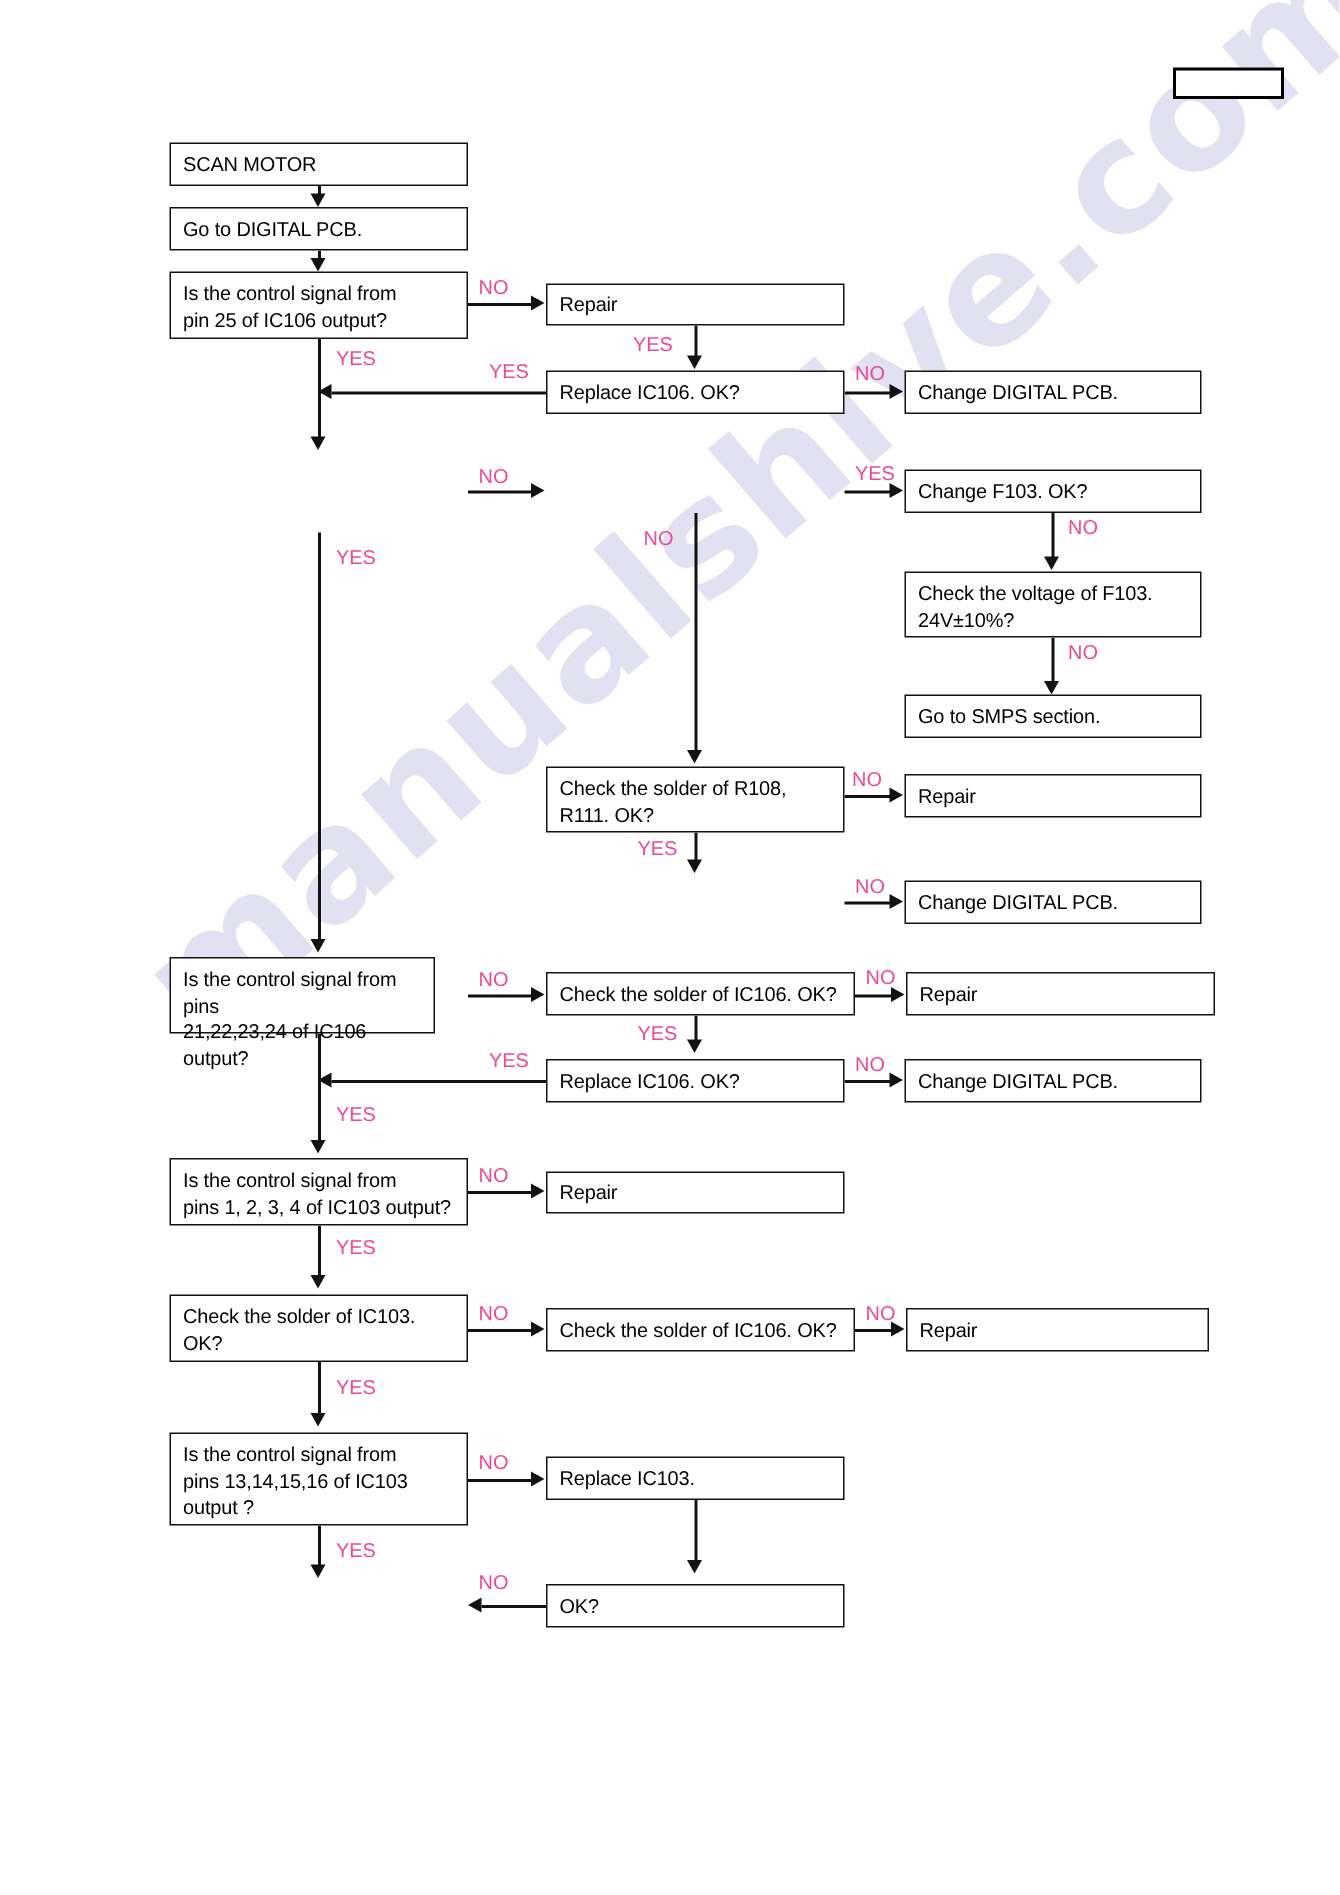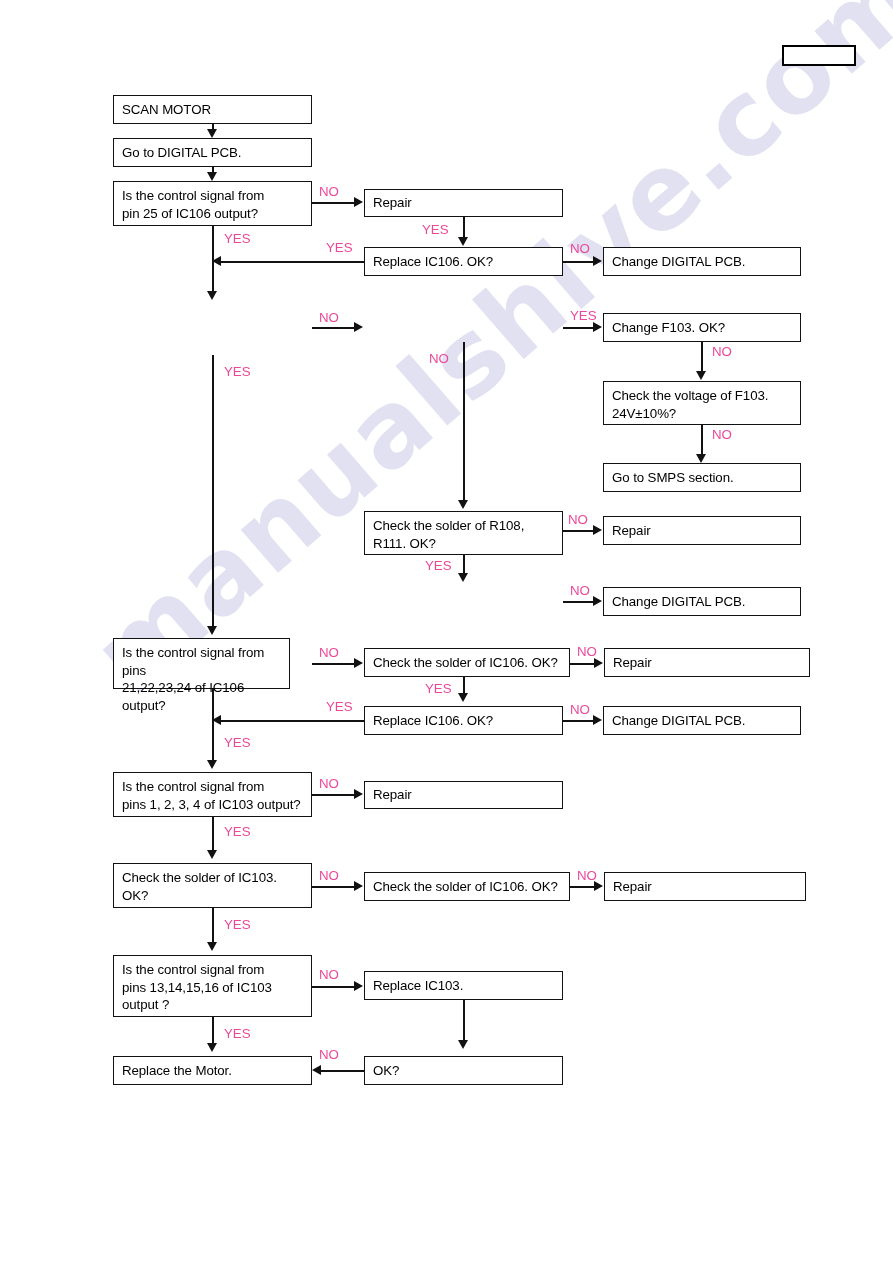--- a/index.html
+++ b/index.html
@@ -229,23 +229,20 @@
     </div>
 
   <div class="node mid" style="left:364px; top:971px; width:199px; height:29px;">
       <span class="txt">Replace IC103.</span>
     </div>
 
   <div class="node mid" style="left:364px; top:1056px; width:199px; height:29px;">
       <span class="txt">OK?</span>
     </div>
 
-  <div class="node mid" style="left:113px; top:1056px; width:199px; height:29px;">
-      <span class="txt">Replace the Motor.</span>
-    </div>
 
   <div class="vline" style="left:212px; top:124px; height:9px;"></div>
   <div class="arrow down" style="left:207px; top:129px;"></div>
 
   <div class="vline" style="left:212px; top:167px; height:9px;"></div>
   <div class="arrow down" style="left:207px; top:172px;"></div>
 
   <div class="hline" style="left:312px; top:202px; width:43px;"></div>
   <div class="arrow right" style="left:354px; top:197px;"></div>
   <div class="elabel" style="left:319px; top:184px;">NO</div>

